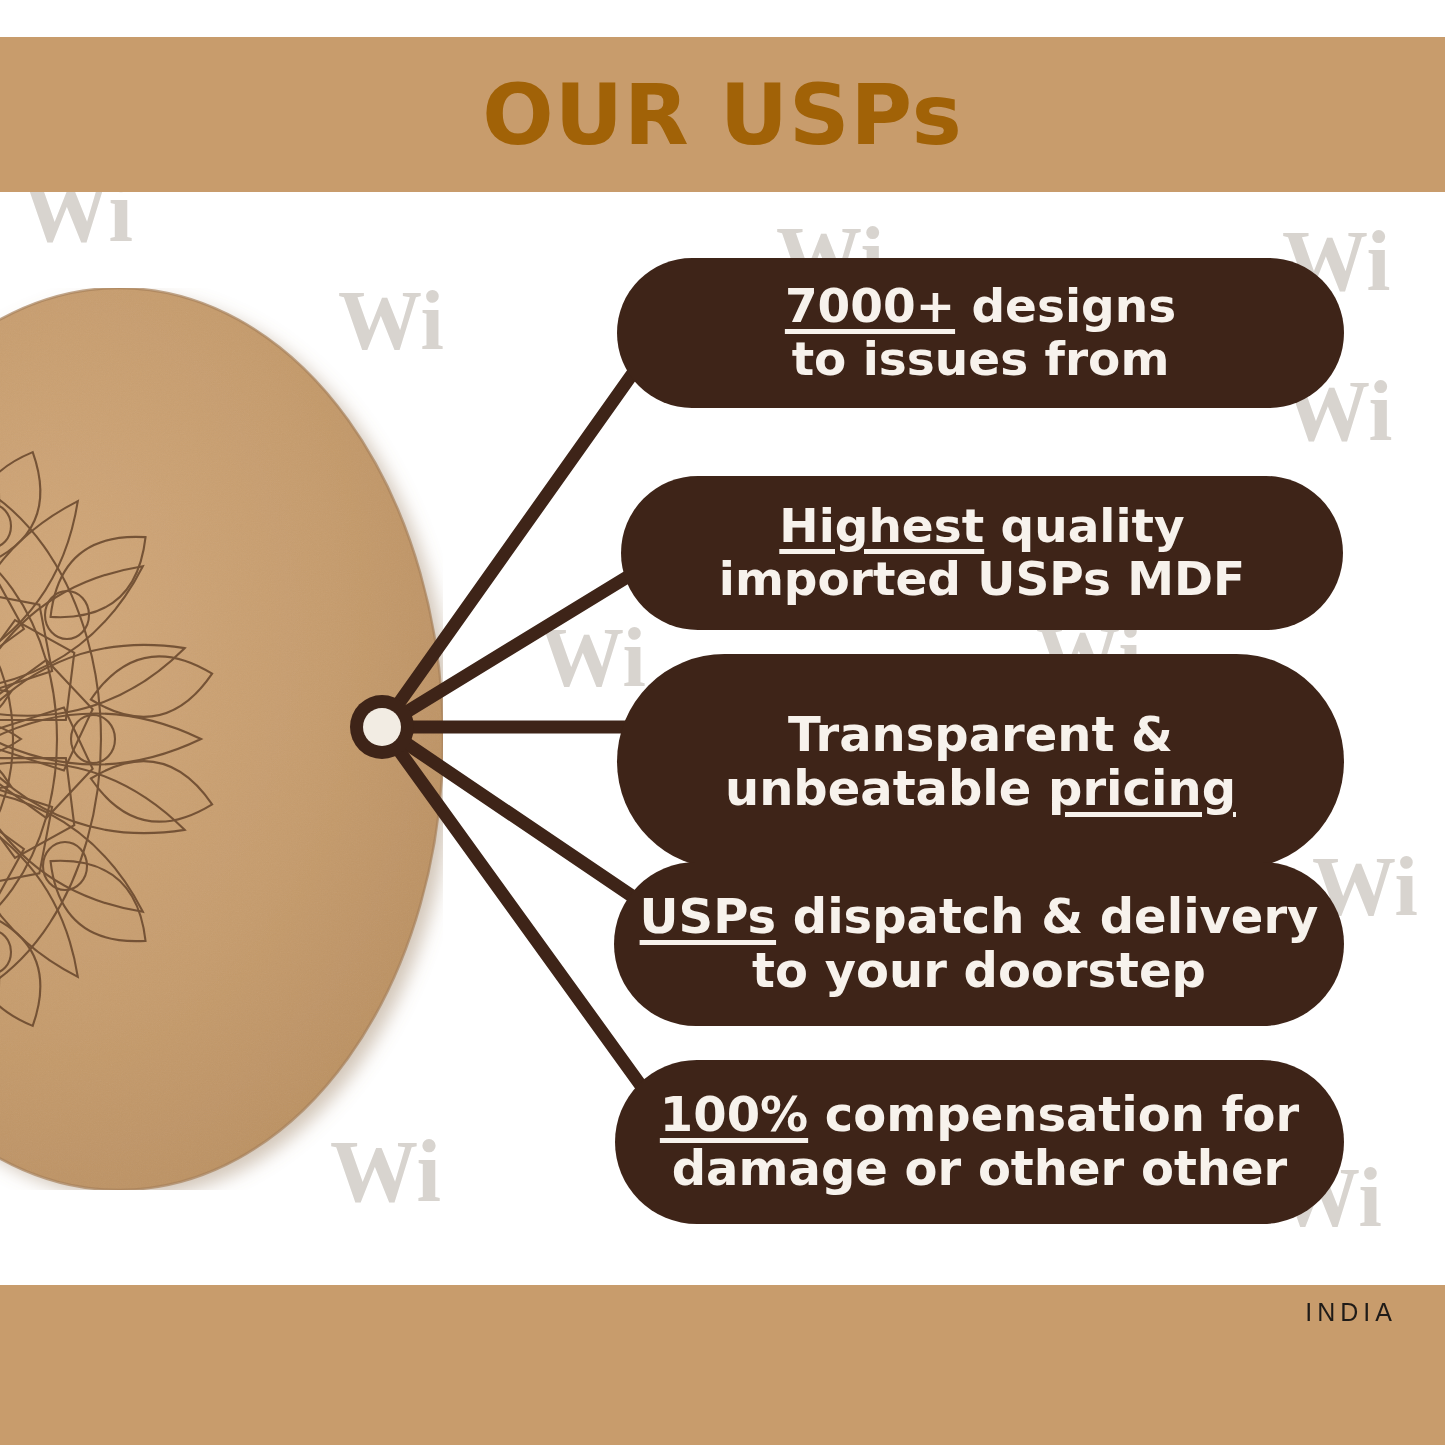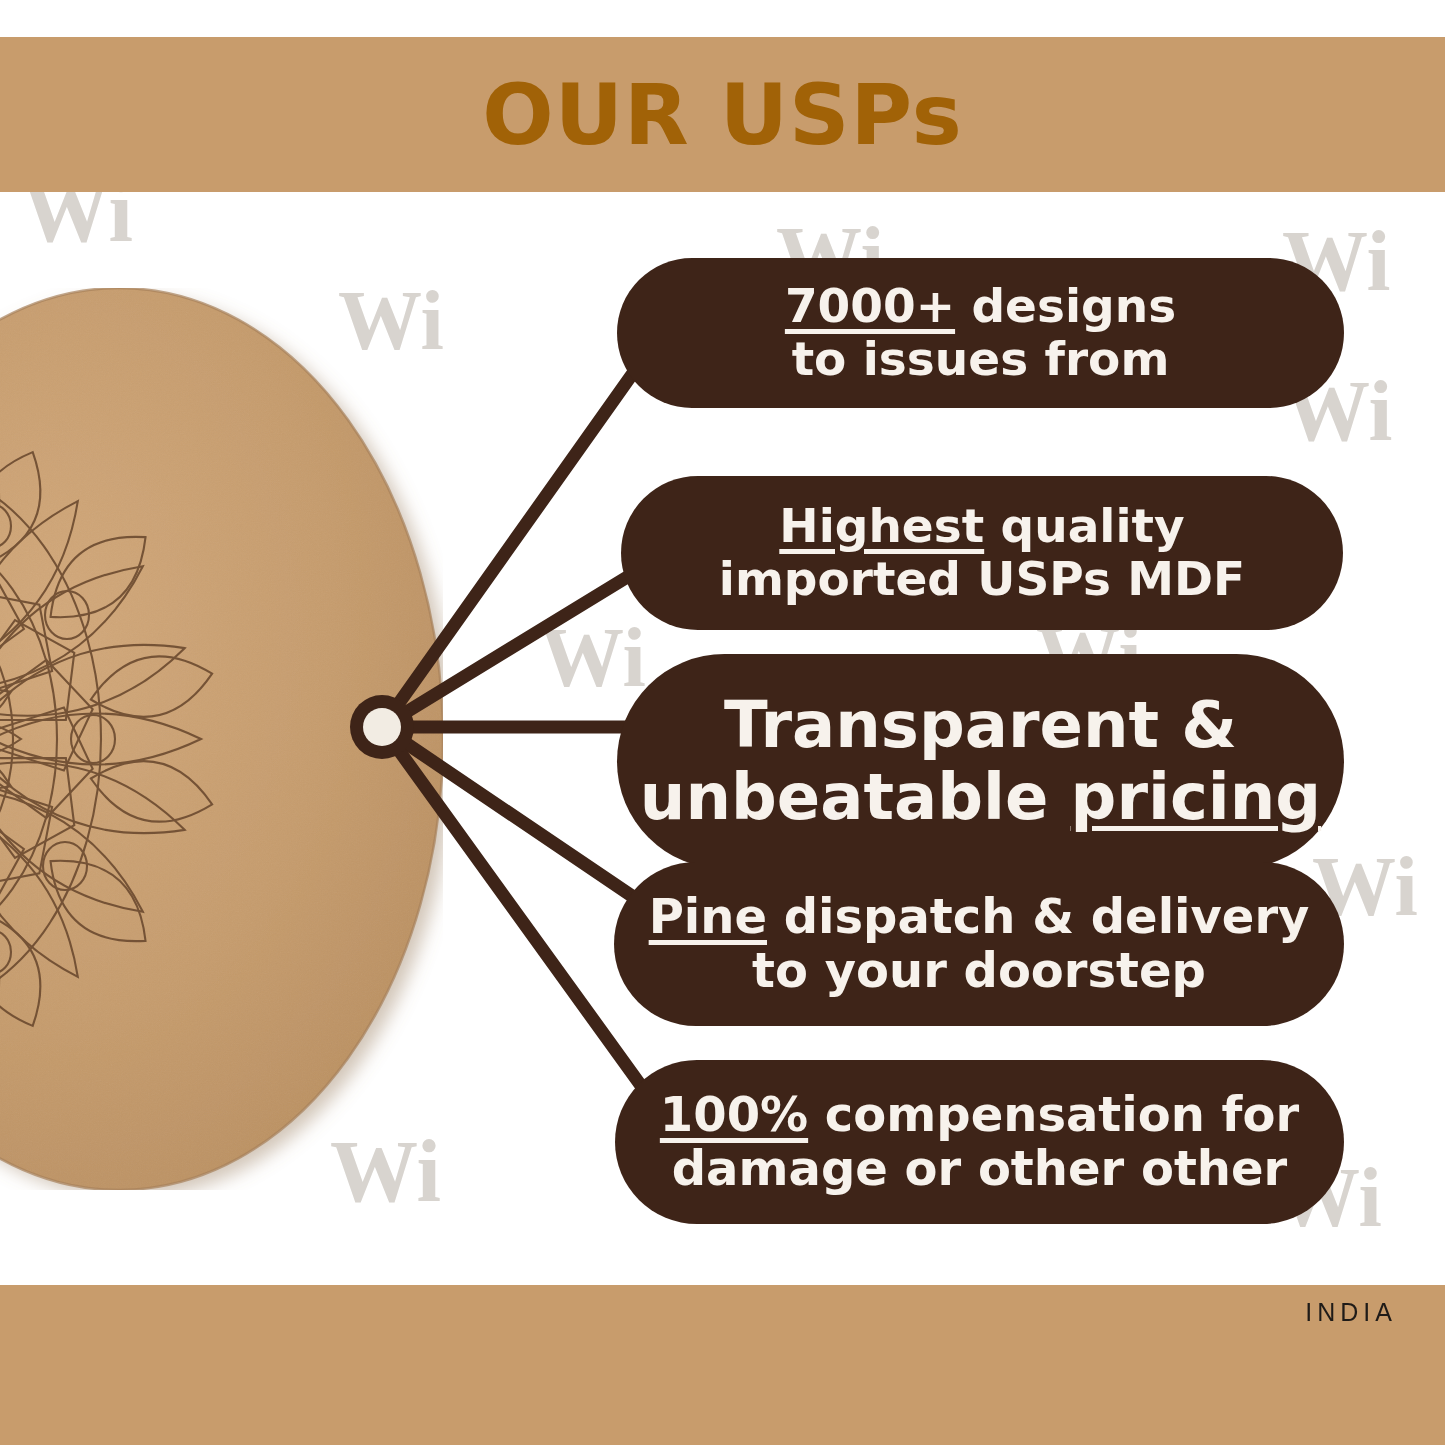--- a/index.html
+++ b/index.html
@@ -66,21 +66,21 @@
     z-index:4;
     font-family:"DejaVu Sans", sans-serif;
     font-weight:700;
     line-height:1.12;
   }
   .pill .ln{display:block;white-space:nowrap;}
   .pill u{text-decoration:underline;text-underline-offset:7px;text-decoration-thickness:5px;}
 
   #pill-0{left:617px;top:258px;width:727px;height:150px;font-size:47px;}
   #pill-1{left:621px;top:476px;width:722px;height:154px;font-size:47px;}
-  #pill-2{left:617px;top:654px;width:727px;height:215px;font-size:64px;}
+  #pill-2{left:617px;top:654px;width:727px;height:215px;font-size:48px;}
   #pill-3{left:614px;top:862px;width:730px;height:164px;font-size:48px;}
   #pill-4{left:615px;top:1060px;width:729px;height:164px;font-size:48px;}
 
   
   #logo{
     position:absolute;
     right:42px;top:1302px;
     z-index:8;
     text-align:right;
     color:#1f1b18;
@@ -295,21 +295,21 @@
     <span class="ln"><u>Highest</u> quality</span>
     <span class="ln">imported USPs MDF</span>
   </div>
 
   <div class="pill" id="pill-2">
     <span class="ln">Transparent &amp;</span>
     <span class="ln">unbeatable <u>pricing</u></span>
   </div>
 
   <div class="pill" id="pill-3">
-    <span class="ln"><u>Pine</u> dispatch &amp; delivery</span>
+    <span class="ln"><u>USPs</u> dispatch &amp; delivery</span>
     <span class="ln">to your doorstep</span>
   </div>
 
   <div class="pill" id="pill-4">
     <span class="ln"><u>100%</u> compensation for</span>
     <span class="ln">damage or other other</span>
   </div>
 
   <div id="logo">
     <span id="logo-sub">INDIA</span>

